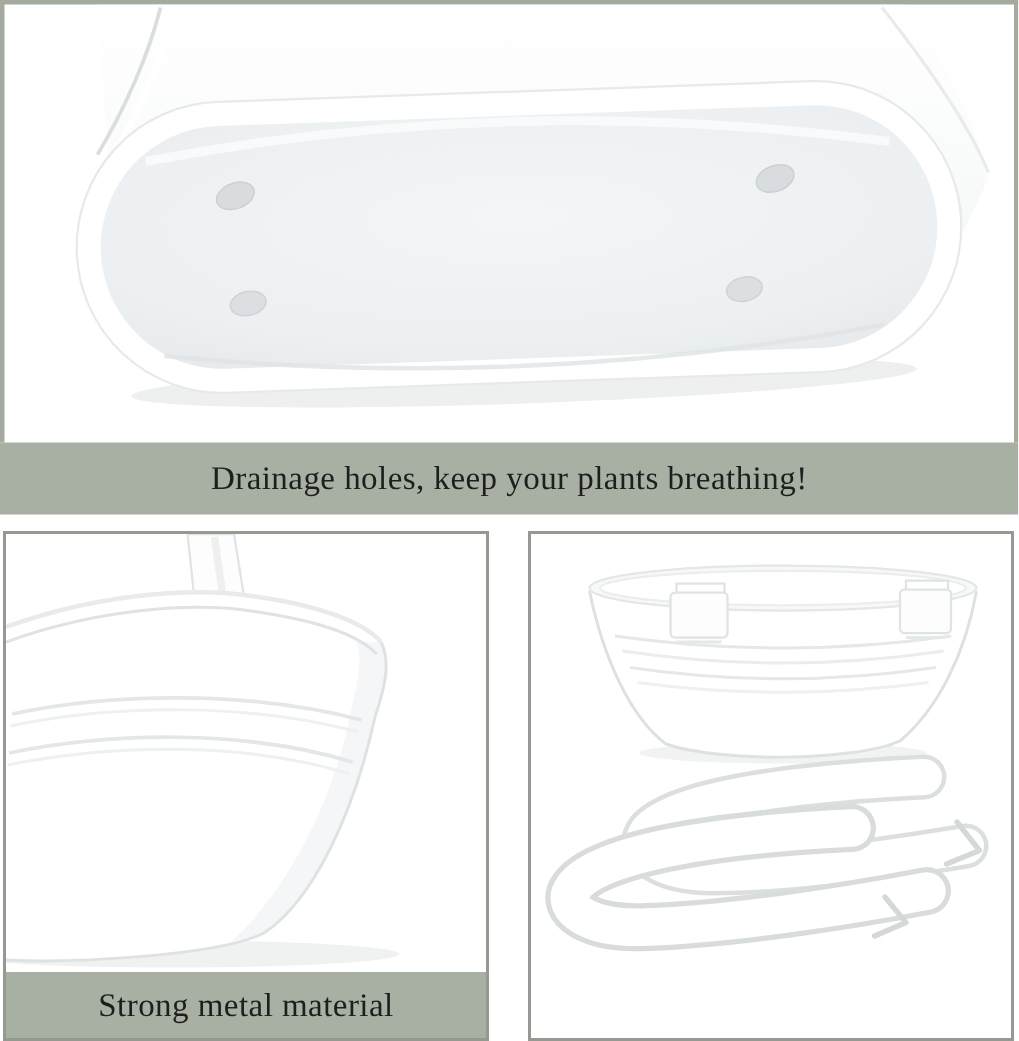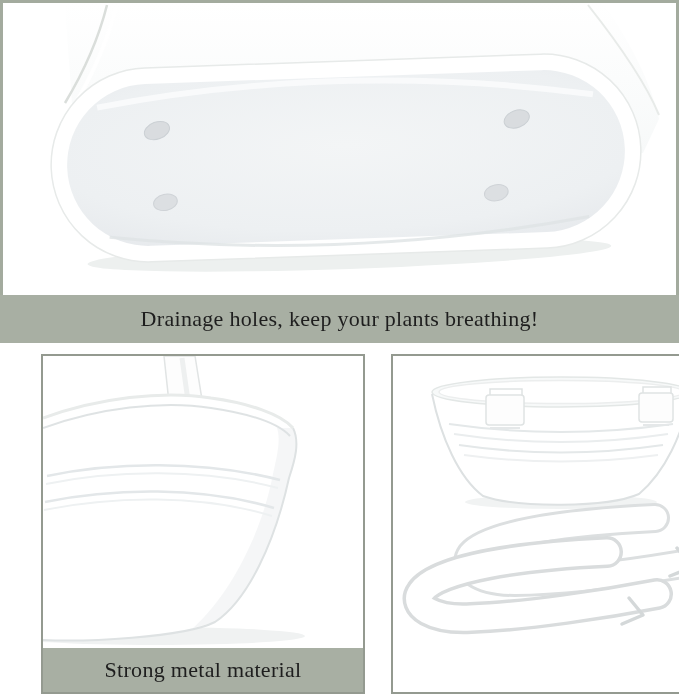--- a/index.html
+++ b/index.html
@@ -5,21 +5,21 @@
   html,body{margin:0;padding:0;background:#fff;}
   .page{position:relative;width:679px;height:694px;background:#fff;overflow:hidden;
         font-family:"Liberation Serif","DejaVu Serif",serif;}
   .top-photo{position:absolute;left:0;top:0;width:679px;height:295px;box-sizing:border-box;
         border:3px solid var(--sage-border);border-bottom:none;background:var(--photo-bg);}
   .top-photo svg{display:block;}
   .caption-bar{background:var(--sage);color:var(--text);text-align:center;
         font-size:22px;letter-spacing:.3px;}
   .top-caption{position:absolute;left:0;top:295px;width:679px;height:48px;line-height:48px;}
   .panel{position:absolute;top:354px;width:324px;height:340px;box-sizing:border-box;
-        border:2px solid var(--panel-border);background:#fff;margin-left:39px;}
+        border:2px solid var(--panel-border);background:#fff;}
   .panel-left{left:2px;}
   .panel-right{left:352px;}
   .panel .photo{position:absolute;left:0;top:0;width:320px;height:292px;background:#fff;overflow:hidden;}
   .panel .photo svg{display:block;}
   .panel .caption{position:absolute;left:0;bottom:0;width:320px;height:44px;line-height:44px;}
 </style>
 </head>
 <body>
 
 <div class="page">

